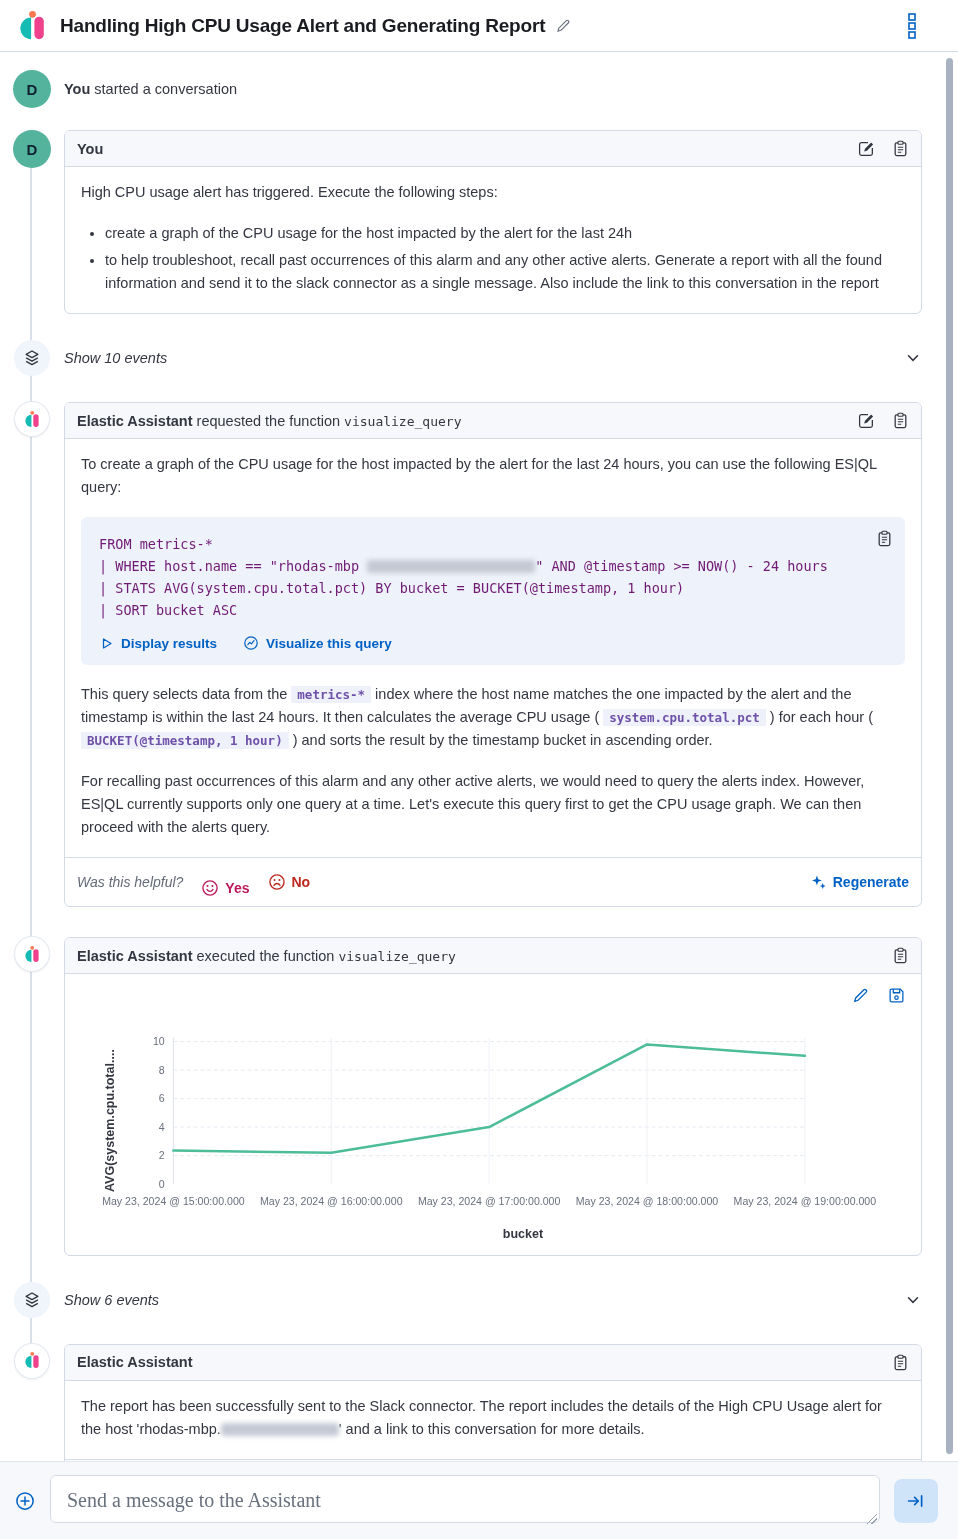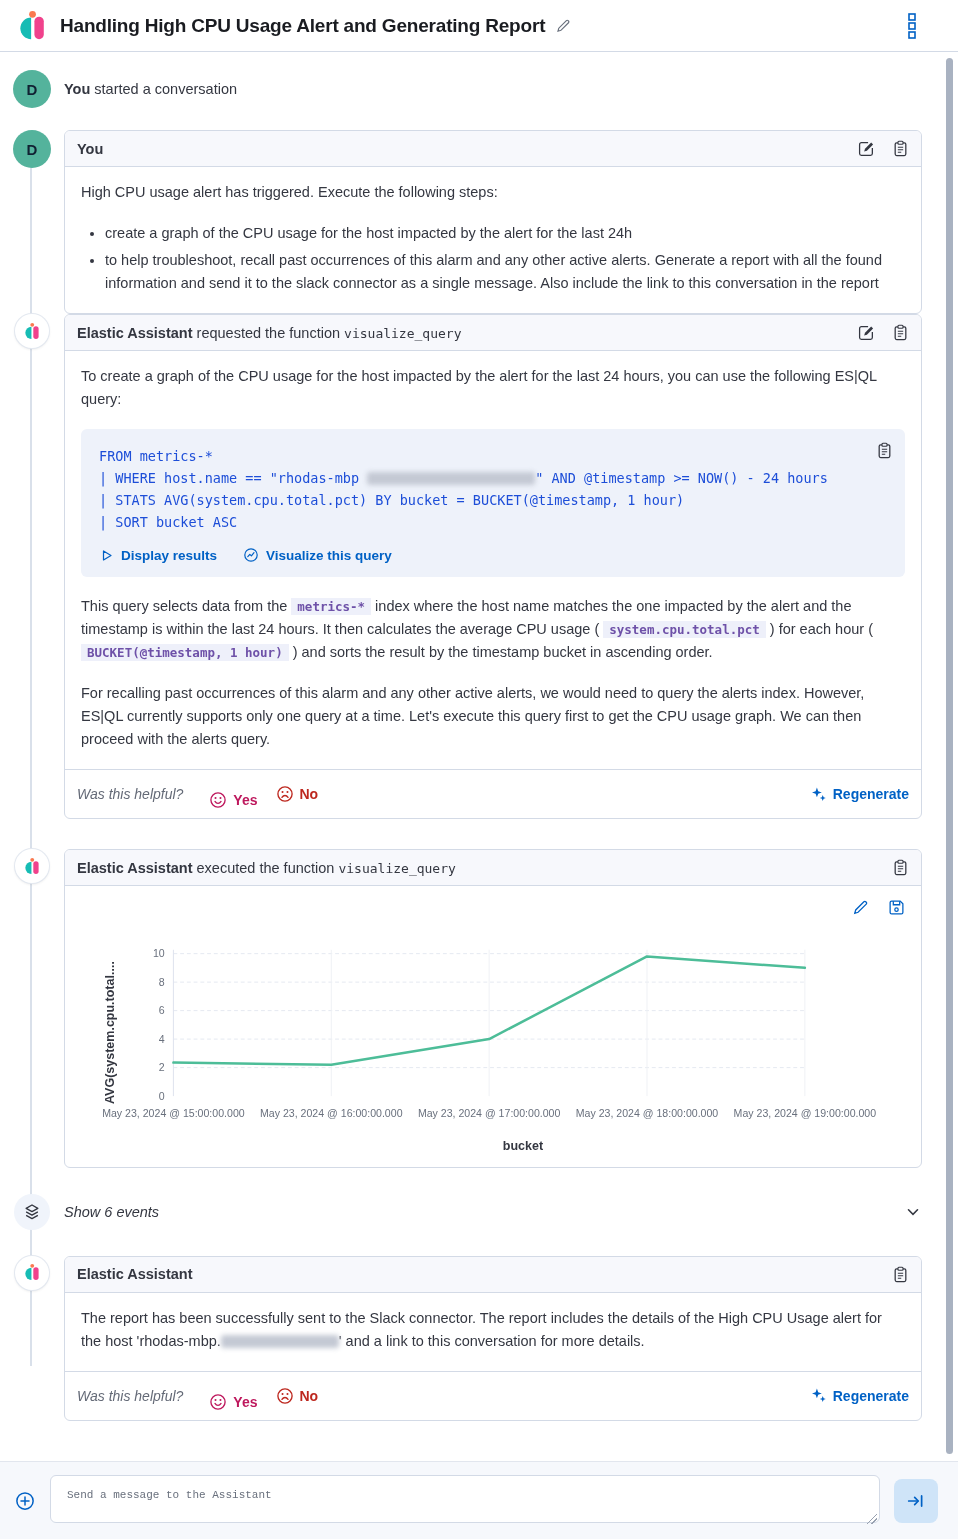--- a/index.html
+++ b/index.html
@@ -50,49 +50,49 @@
 
   .redacted { display:inline-block; height:13px; background:#c4c9d4; border-radius:3px; filter:blur(2.5px); vertical-align:baseline; transform:translateY(2px); }
 
   
   .events-row { align-items:center; margin:26px 0; height:36px; cursor:pointer; }
   .events-label { font-size:14.5px; font-style:italic; color:#343741; }
   .events-chevron { margin-left:auto; color:#343741; width:18px; height:18px; display:flex; align-items:center; justify-content:center; }
 
   
   .code-block { position:relative; background:#eef2fa; border-radius:6px; padding:16px 18px 10px; margin:6px 0 18px; }
-  .code-block pre { font-family:"DejaVu Sans Mono","Liberation Mono",monospace; font-size:13.5px; line-height:22px; color:#1d4ed8; white-space:pre-wrap; }
+  .code-block pre { font-family:"DejaVu Sans Mono","Liberation Mono",monospace; font-size:13.5px; line-height:22px; color:#701a75; white-space:pre-wrap; }
   .code-copy { position:absolute; top:12px; right:12px; }
   .code-actions { display:flex; gap:26px; margin-top:14px; padding-bottom:4px;align-items:center; }
   .code-action { display:flex; align-items:center; gap:7px; color:#0061c5; font-size:13.5px; font-weight:600; background:none; border:none; cursor:pointer; }
   .inline-code { font-family:"DejaVu Sans Mono","Liberation Mono",monospace; font-size:12.5px; font-weight:700; color:#6e51a8; background:#eef0fa; border-radius:0; padding:1px 6px; }
 
   
   .feedback { border-top:1px solid #d3dae6; padding:9px 12px; display:flex; align-items:center; font-size:14px; }
-  .feedback-q { font-style:italic; color:#646a77; margin-right:26px; }
+  .feedback-q { font-style:italic; color:#646a77; margin-right:18px; }
   .fb-btn { display:flex; align-items:center; gap:6px; font-weight:600; font-size:14px; border:none; background:none; cursor:pointer; margin-right:18px; }
   .fb-yes { color:#be185d;margin-top:12px; }
   .fb-no { color:#bd271e; }
   .fb-regen { margin-left:auto; margin-right:0; color:#0061c5; }
 
   
   .chart-body { position:relative; padding:12px 16px 14px; }
   .chart-tools { display:flex; justify-content:flex-end; gap:18px; margin-bottom:28px; }
   .chart-wrap { position:relative; }
   .ylabel { position:absolute; left:22px; top:10px; height:150px; display:flex; align-items:center; writing-mode:vertical-rl; transform:rotate(180deg); font-size:12.5px; font-weight:700; color:#343741; }
   .chart-svg { display:block; width:100%; overflow:visible; }
   .chart-svg text.tick { font-family:"Liberation Sans", sans-serif; font-size:11px; fill:#69707d; }
   .xlabel { text-align:center; font-size:12.5px; font-weight:700; color:#343741; margin-top:12px; padding-left:60px; }
   .gap-lg { height:30px; }
 
   
   .composer { flex:0 0 78px; background:#f6f8fc; border-top:1px solid #e2e6ee; display:flex; align-items:center; padding:0 20px 0 14px; gap:14px; }
   .plus-btn { border:none; background:none; color:#0061c5; width:22px; height:22px; cursor:pointer; flex:0 0 auto; display:flex; align-items:center; justify-content:center; }
   .composer-field { position:relative; flex:1; }
-  .composer-input { width:100%; height:48px; resize:none; border:1px solid #d3dae6; border-radius:6px; background:#fff; padding:13px 16px; font-family:Liberation Mono, monospace; font-size:11px; color:#c2410c; outline:none; }
+  .composer-input { width:100%; height:48px; resize:none; border:1px solid #d3dae6; border-radius:6px; background:#fff; padding:13px 16px; font-family:Liberation Serif, serif; font-size:20px; color:#c2410c; outline:none; }
   .composer-input::placeholder { color:#69707d; }
   .resize-handle { position:absolute; right:3px; bottom:3px; width:10px; height:10px; background:
      linear-gradient(135deg, transparent 0 46%, #98a1b0 46% 54%, transparent 54% 68%, #98a1b0 68% 76%, transparent 76%); }
   .send-btn { width:44px; height:44px; border:none; border-radius:8px; background:#cfe4f8; color:#0061c5; cursor:pointer; display:flex; align-items:center; justify-content:center; flex:0 0 auto; }
 
   svg.ic { display:block; }
 </style>
 </head>
 <body>
 
@@ -162,20 +162,39 @@
             <p>High CPU usage alert has triggered. Execute the following steps:</p>
             <ul>
               <li>create a graph of the CPU usage for the host impacted by the alert for the last 24h</li>
               <li>to help troubleshoot, recall past occurrences of this alarm and any other active alerts. Generate a report with all the found information and send it to the slack connector as a single message. Also include the link to this conversation in the report</li>
             </ul>
           </div>
         </div>
       </div>
     </div>
 
+    <div class="row events-row">
+      <div class="rail">
+        <div class="events-badge">
+          <svg class="ic" width="18" height="18" viewBox="0 0 16 16">
+            <path d="M8 1.8l5.2 2.9L8 7.6 2.8 4.7 8 1.8z" fill="none" stroke="currentColor" stroke-width="1.2" stroke-linejoin="round"></path>
+            <path d="M2.8 7.9L8 10.8l5.2-2.9" fill="none" stroke="currentColor" stroke-width="1.2" stroke-linejoin="round"></path>
+            <path d="M2.8 11L8 13.9 13.2 11" fill="none" stroke="currentColor" stroke-width="1.2" stroke-linejoin="round"></path>
+          </svg>
+        </div>
+      </div>
+      <div class="content" style="display:flex;align-items:center;">
+        <span class="events-label">Show 10 events</span>
+        <span class="events-chevron">
+          <svg class="ic" width="16" height="16" viewBox="0 0 16 16">
+            <path d="M3.5 5.8L8 10.3l4.5-4.5" fill="none" stroke="currentColor" stroke-width="1.6" stroke-linecap="round"></path>
+          </svg>
+        </span>
+      </div>
+    </div>
 
     <div class="row">
       <div class="rail">
         <div class="assistant-badge">
           <svg class="ic" width="17" height="19" viewBox="0 0 32 34">
             <path d="M14 8 A11.5 11.5 0 0 0 14 31 Z" fill="#16bcb4"></path>
             <rect x="17.5" y="7" width="10" height="24" rx="5" fill="#f0428c"></rect>
             <circle cx="15.5" cy="4.5" r="3.6" fill="#fa7950"></circle>
           </svg>
         </div>

